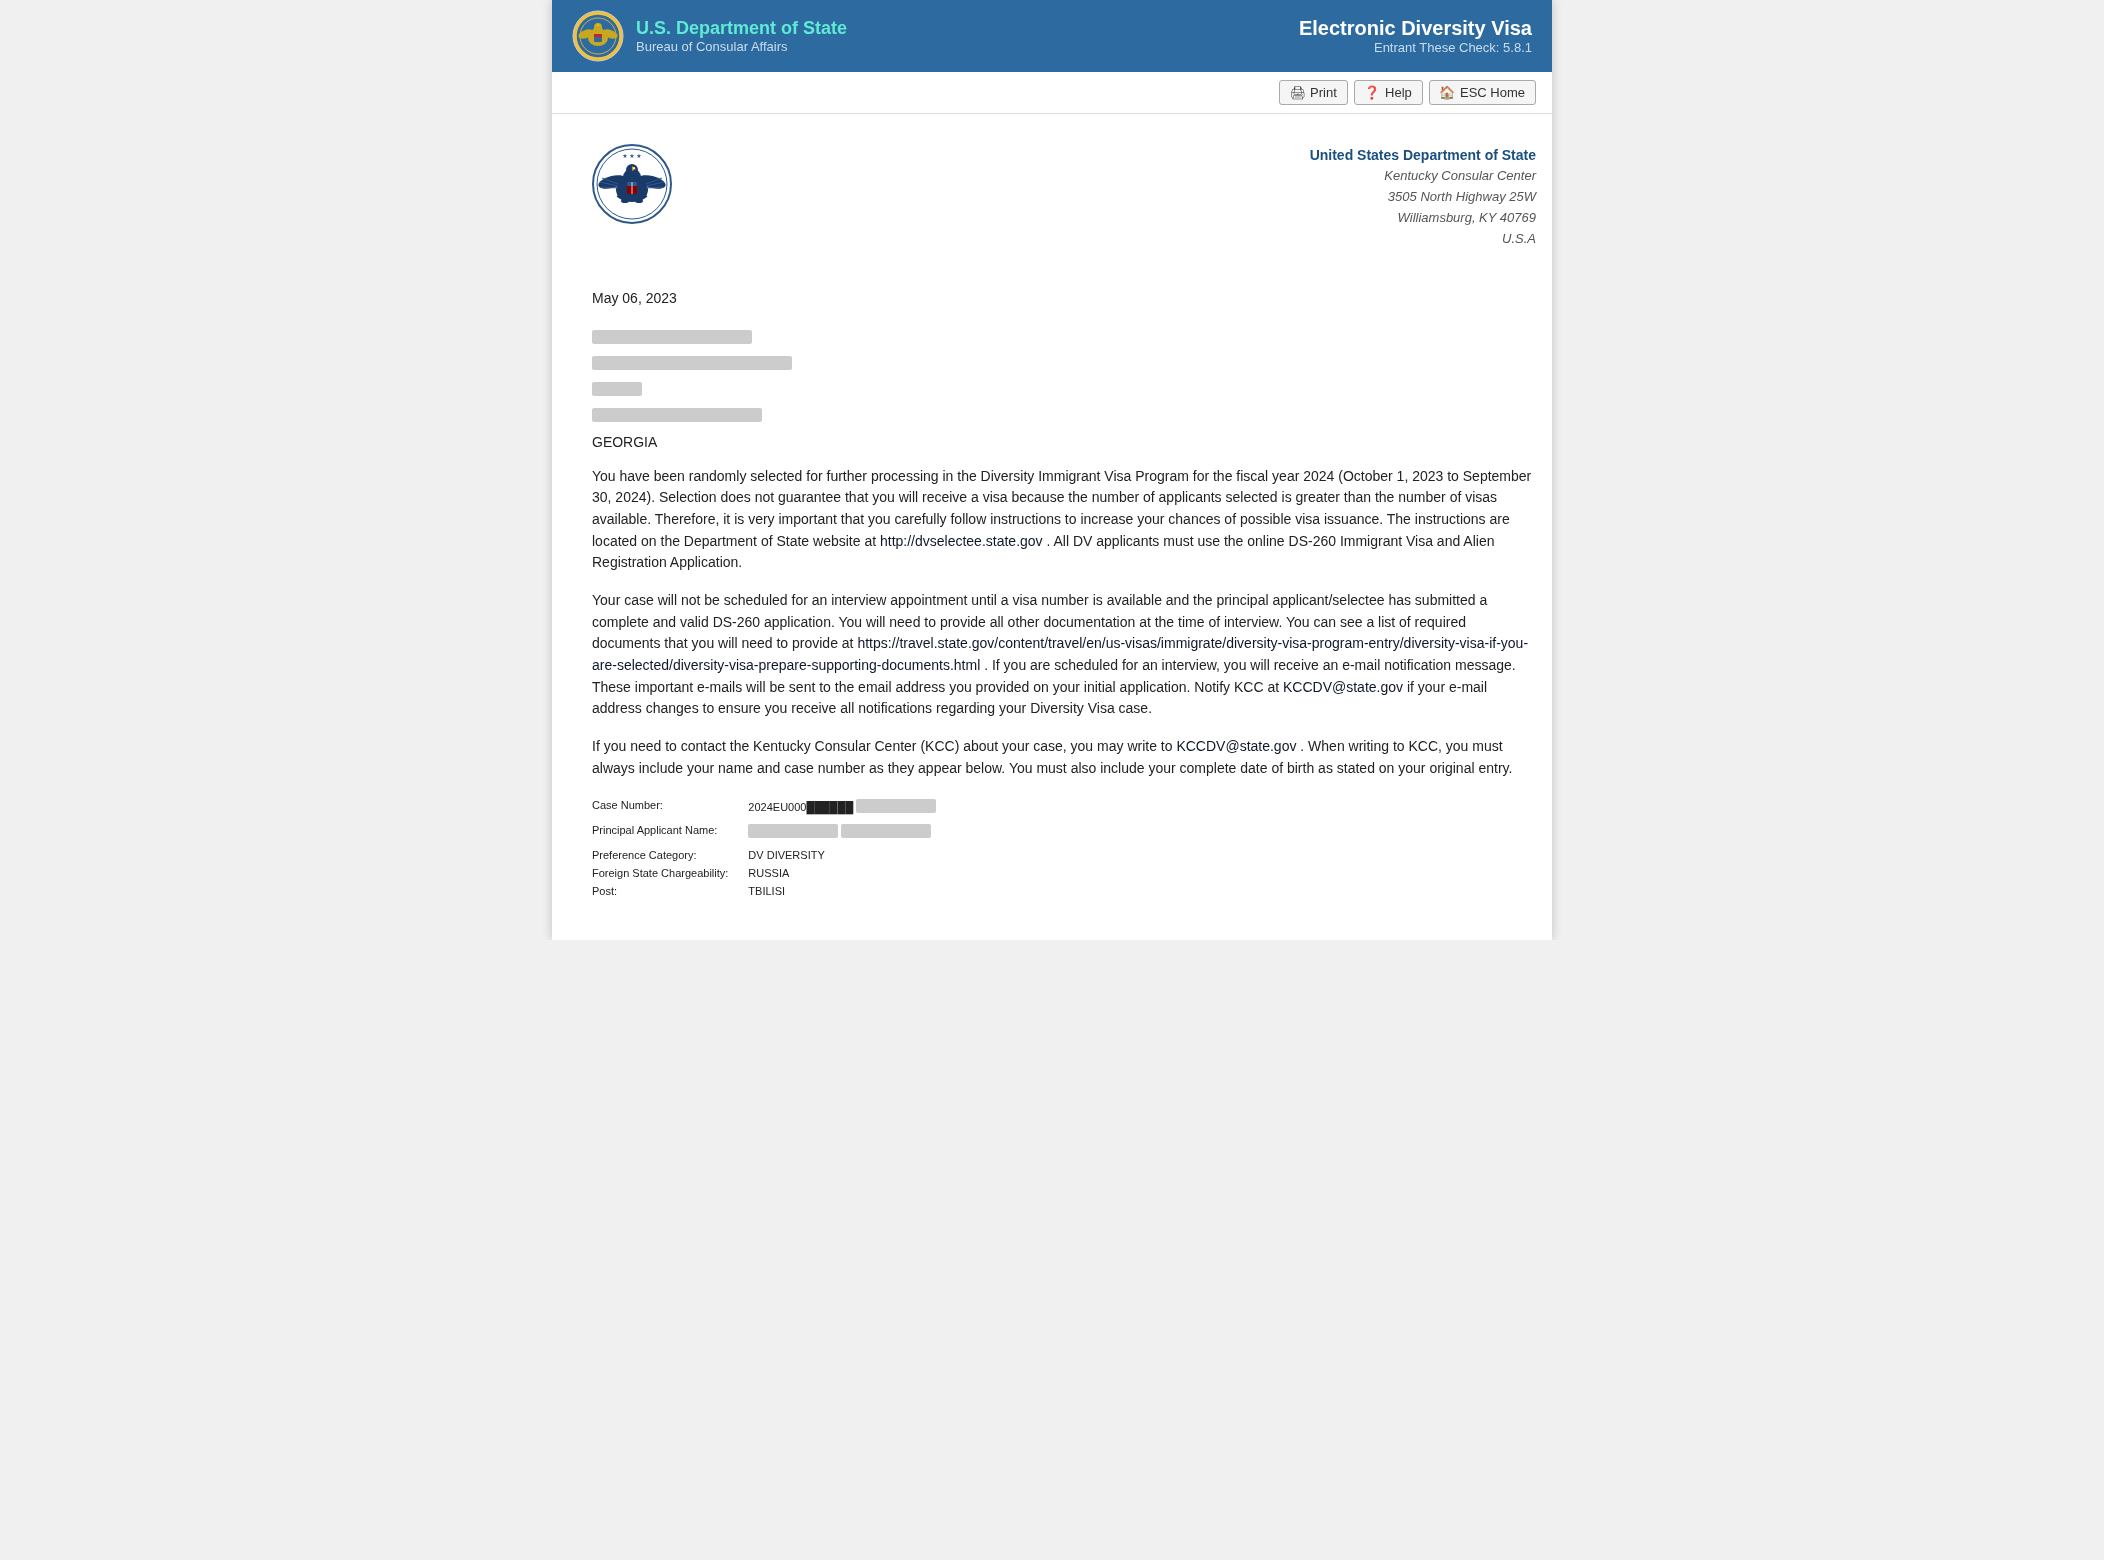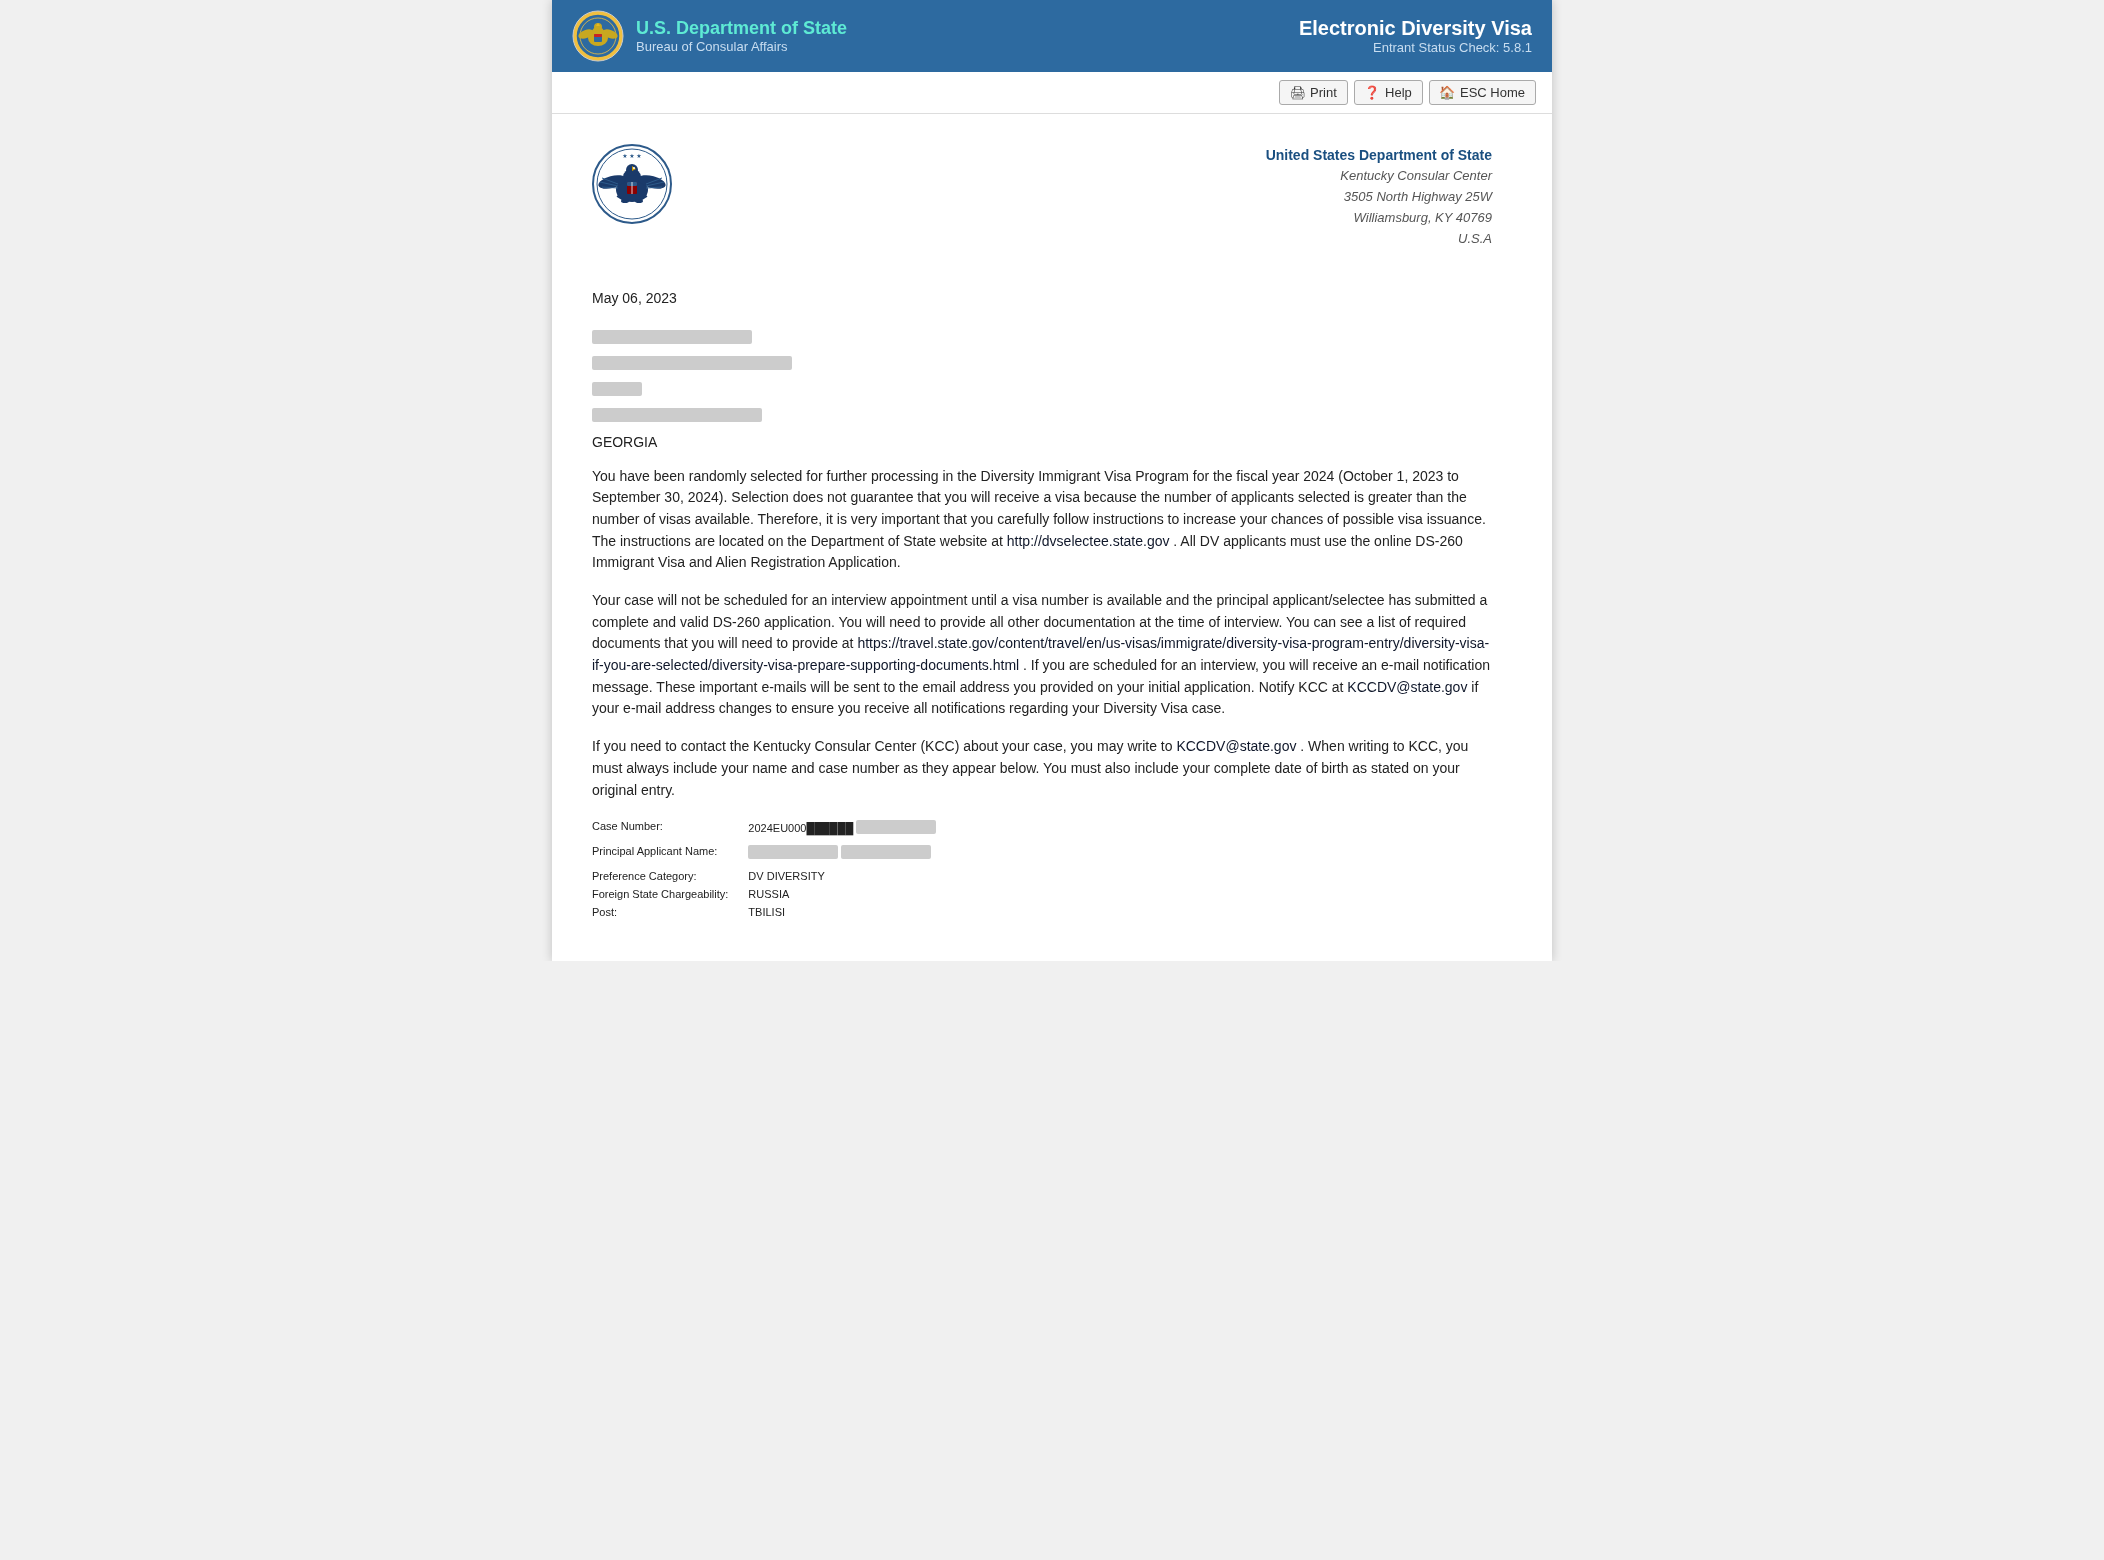--- a/index.html
+++ b/index.html
@@ -82,21 +82,21 @@
       border: 1px solid #aaa;
       border-radius: 3px;
       background: #f5f5f5;
       font-size: 13px;
       cursor: pointer;
       color: #333;
     }
 
     
     .content {
-      padding: 30px 60px 40px 40px;
+      padding: 30px 16px 40px 40px;
     }
 
     
     .address-block-right {
       float: right;
       text-align: right;
       margin-top: 0;
       margin-bottom: 20px;
       line-height: 1.6;
     }
@@ -230,21 +230,21 @@
         <rect x="22" y="24" width="8" height="8" rx="1" fill="#2d6aa0"></rect>
         <rect x="22" y="24" width="8" height="3" rx="1" fill="#cc2222"></rect>
       </svg>
       <div class="header-title-block">
         <div class="header-title-main">U.S. Department of State</div>
         <div class="header-title-sub">Bureau of Consular Affairs</div>
       </div>
     </div>
     <div class="header-right">
       <div class="header-right-title">Electronic Diversity Visa</div>
-      <div class="header-right-sub">Entrant Status Check: 5.8.1</div>
+      <div class="header-right-sub">Entrant These Check: 5.8.1</div>
     </div>
   </div>
 
   <div class="toolbar">
     <button class="toolbar-btn">
       <span>🖨</span>
       <span>Print</span>
     </button>
     <button class="toolbar-btn">
       <span>❓</span>

